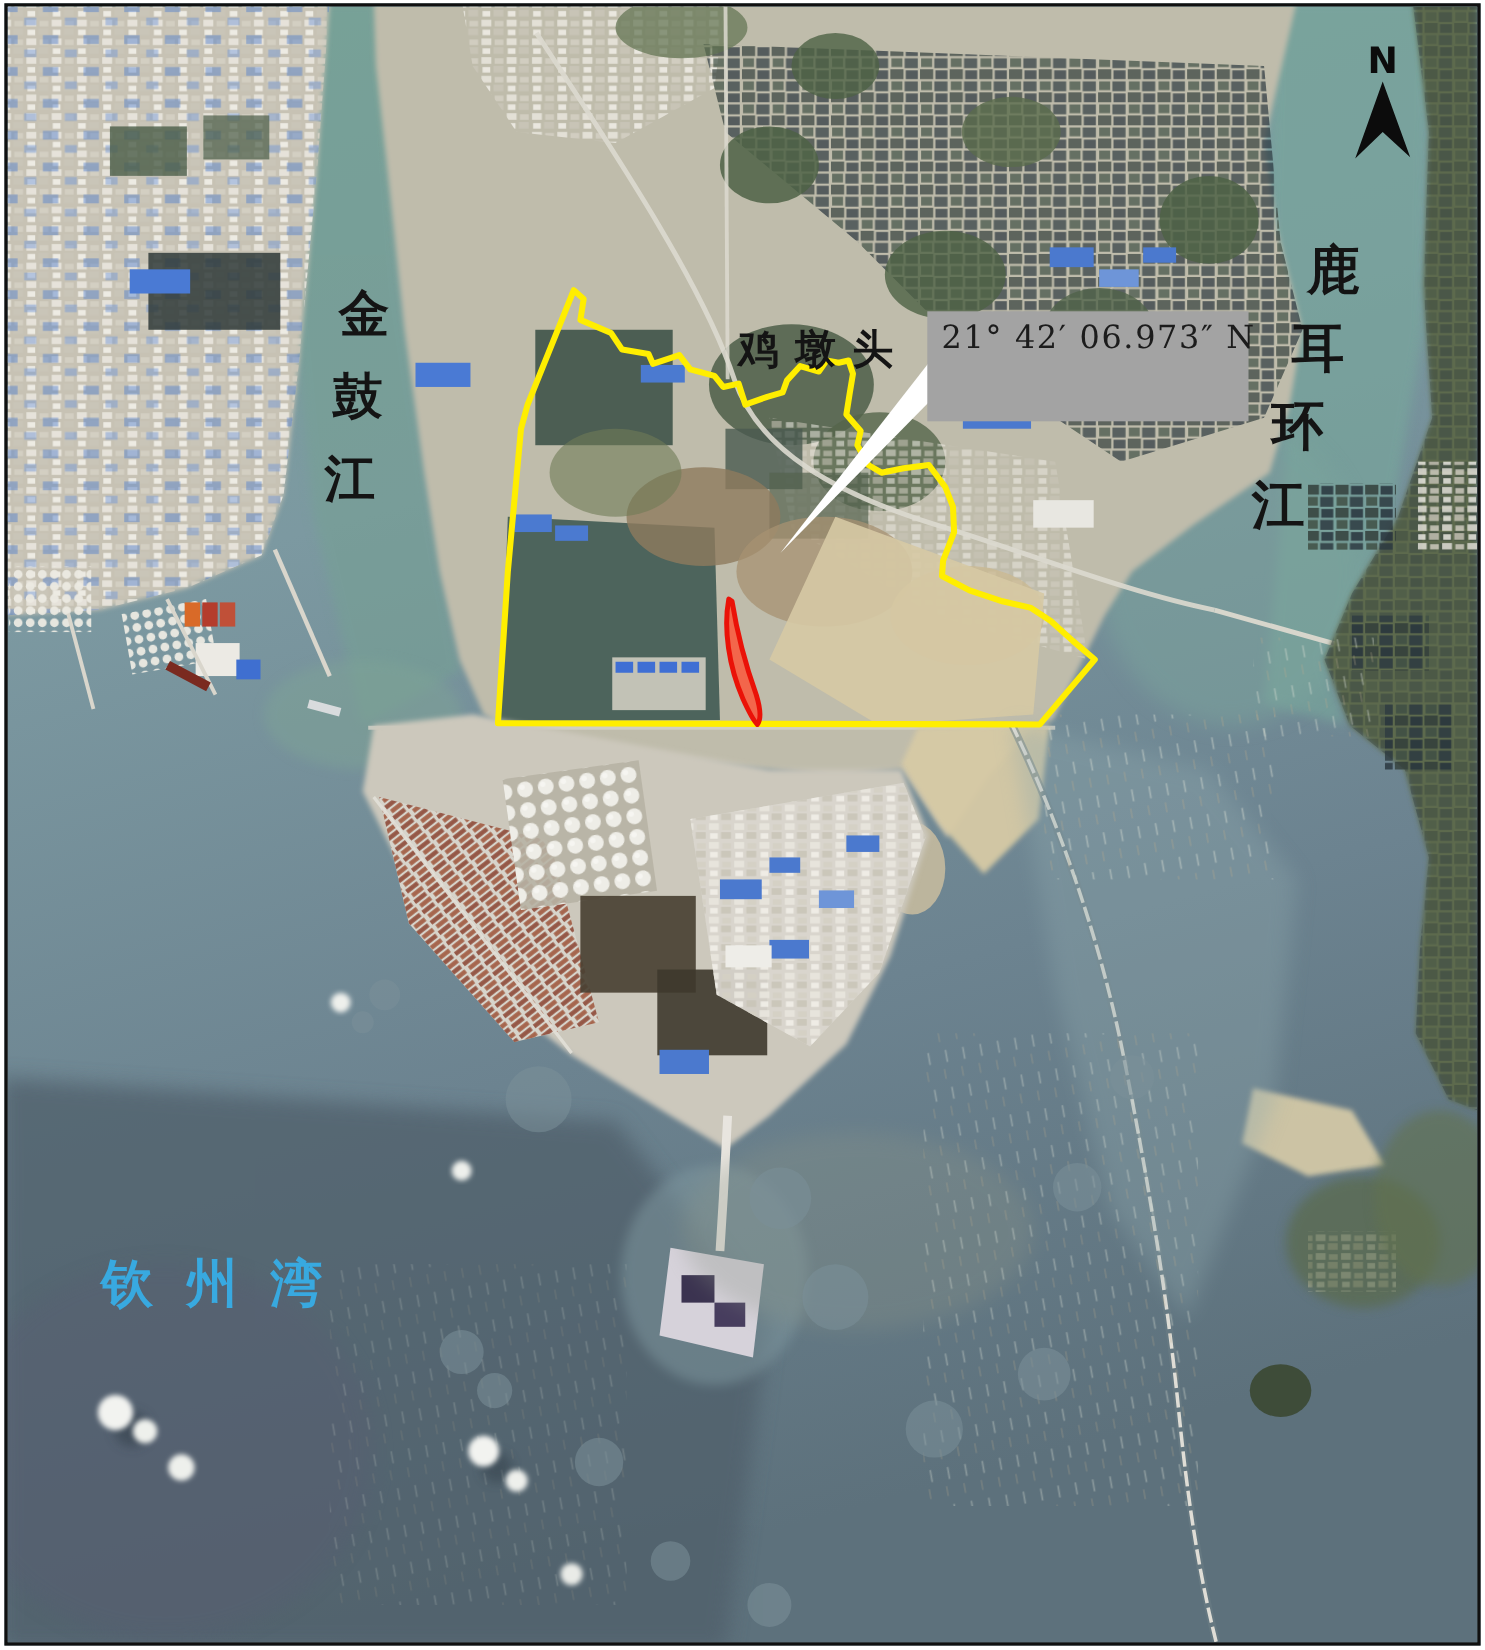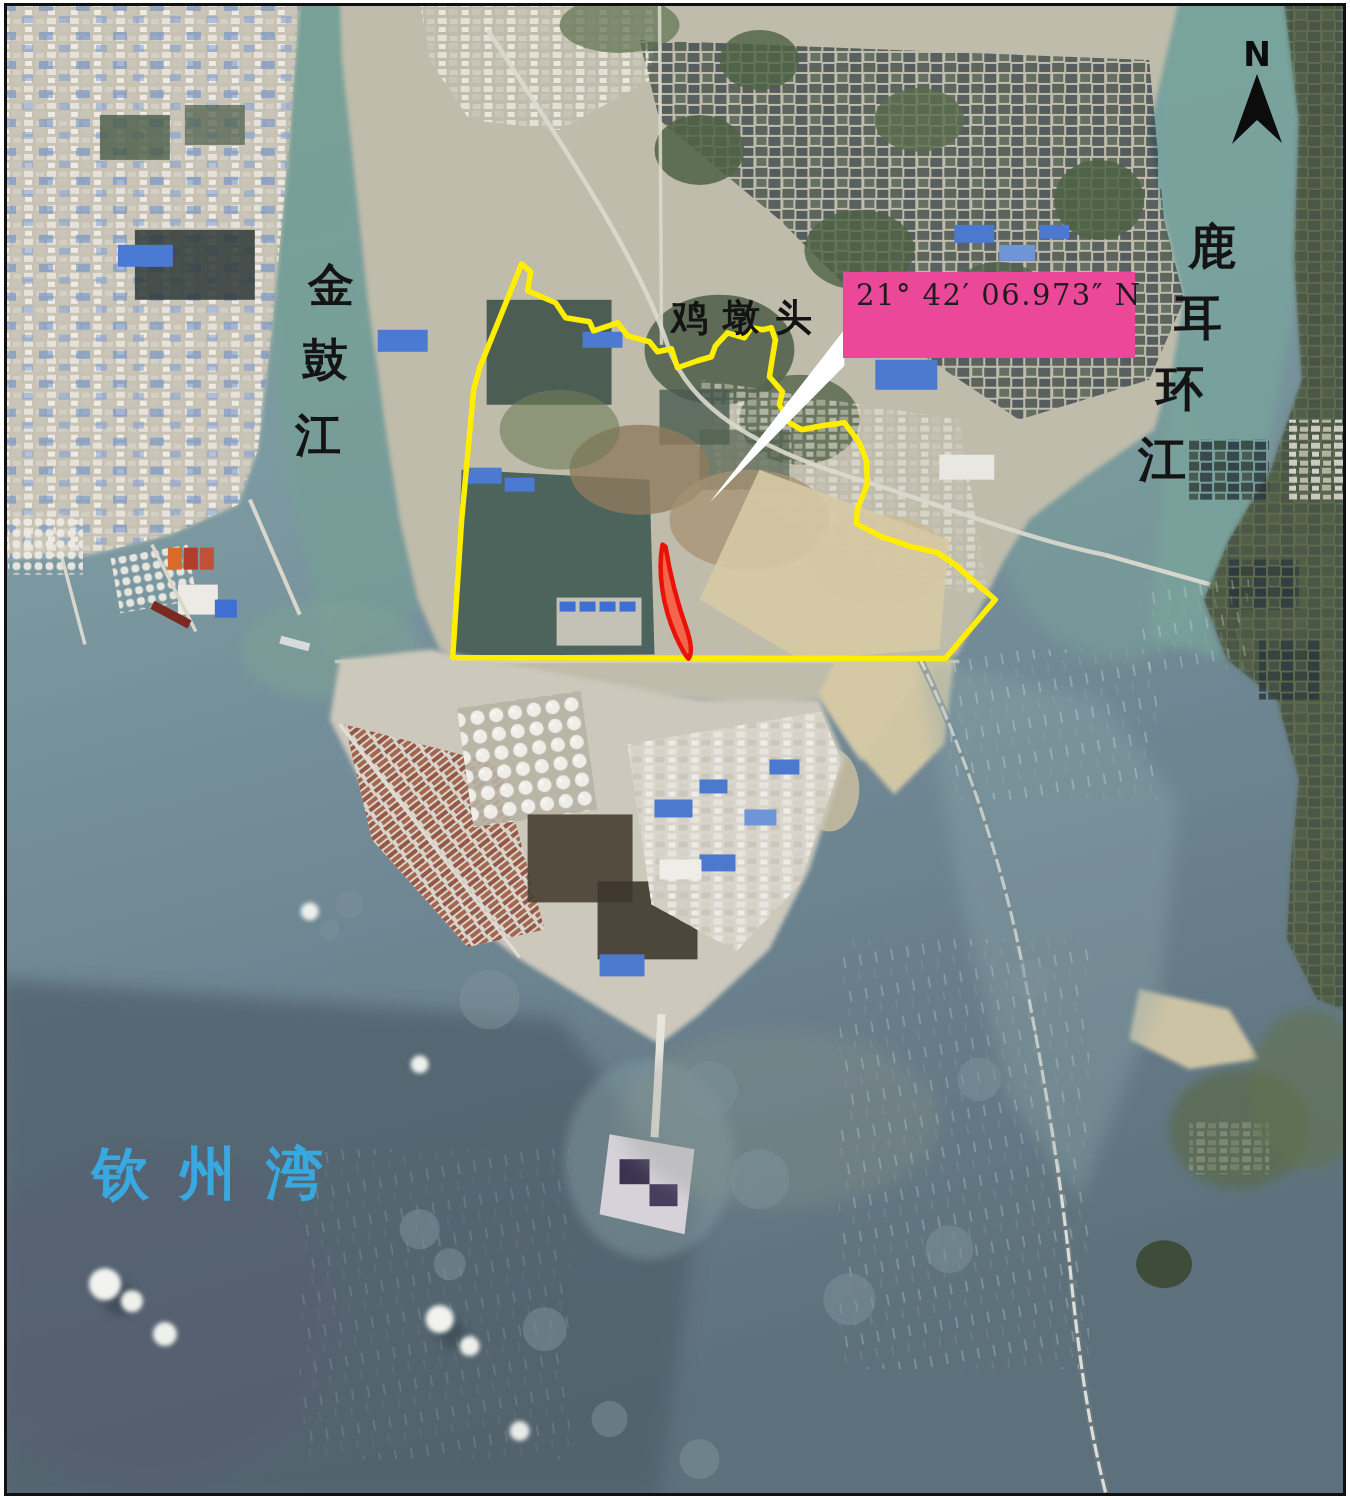--- a/index.html
+++ b/index.html
@@ -1,38 +1,38 @@
 <!DOCTYPE html>
 <html><head>
 <meta charset="utf-8">
 <style>
   html,body{margin:0;padding:0;width:1350px;height:1500px;background:#ffffff;overflow:hidden;}
   .frame{position:absolute;left:4px;top:3px;width:1336px;height:1487px;border:3px solid #101010;overflow:hidden;background:#7e98a0;}
   .scene-svg{position:absolute;left:0;top:0;width:100%;height:100%;display:block;}
   
-  .callout{position:absolute;left:836px;top:266px;width:292px;height:86px;background:#ec4899;
+  .callout{position:absolute;left:836px;top:277px;width:292px;height:100px;background:#a3a3a3;
            font-family:"DejaVu Serif",serif;color:#1c1c1c;font-size:29px;line-height:39px;
            padding:4px 0 0 13px;letter-spacing:1.5px;box-sizing:border-box;white-space:nowrap;}
   .north{position:absolute;left:1218px;top:32px;width:64px;height:112px;text-align:center;
          font-family:"DejaVu Sans",sans-serif;color:#0c0c0c;}
   .north .n-letter{display:block;font-size:33px;font-weight:bold;line-height:34px;letter-spacing:0;}
   .cjk{font-family:"DejaVu Sans",sans-serif;font-weight:600;color:#141414;position:absolute;white-space:nowrap;}
   .vlabel{display:flex;flex-direction:column;}
   .vlabel .ch{display:block;line-height:1;}
   #label-jingujiang{left:301px;top:256px;font-size:46px;}
   #label-jingujiang .ch{margin-bottom:29px;}
   #label-jingujiang .ch:nth-child(2){transform:translateX(-6px);}
   #label-jingujiang .ch:nth-child(3){transform:translateX(-13px);}
   #label-luerhuanjiang{left:1181px;top:216px;font-size:48px;}
   #label-luerhuanjiang .ch{margin-bottom:23px;}
   #label-luerhuanjiang .ch:nth-child(2){transform:translateX(-14px);}
   #label-luerhuanjiang .ch:nth-child(3){transform:translateX(-32px);}
   #label-luerhuanjiang .ch:nth-child(4){transform:translateX(-50px);}
   #label-jiduntou{left:664px;top:267px;font-size:37px;letter-spacing:15px;margin-top:20px;}
-  #label-qinzhouwan{left:85px;top:1130px;font-size:57px;letter-spacing:30px;}
+  #label-qinzhouwan{left:85px;top:1130px;font-size:47px;letter-spacing:30px;}
 </style>
 </head>
 <body>
 
 <div class="frame">
 
   <svg class="scene-svg" viewBox="7 6 1337 1488" preserveAspectRatio="none">
     <defs>
       <linearGradient id="waterGrad" x1="0" y1="0" x2="0.25" y2="1">
         <stop offset="0" stop-color="#7ba49b"></stop>

